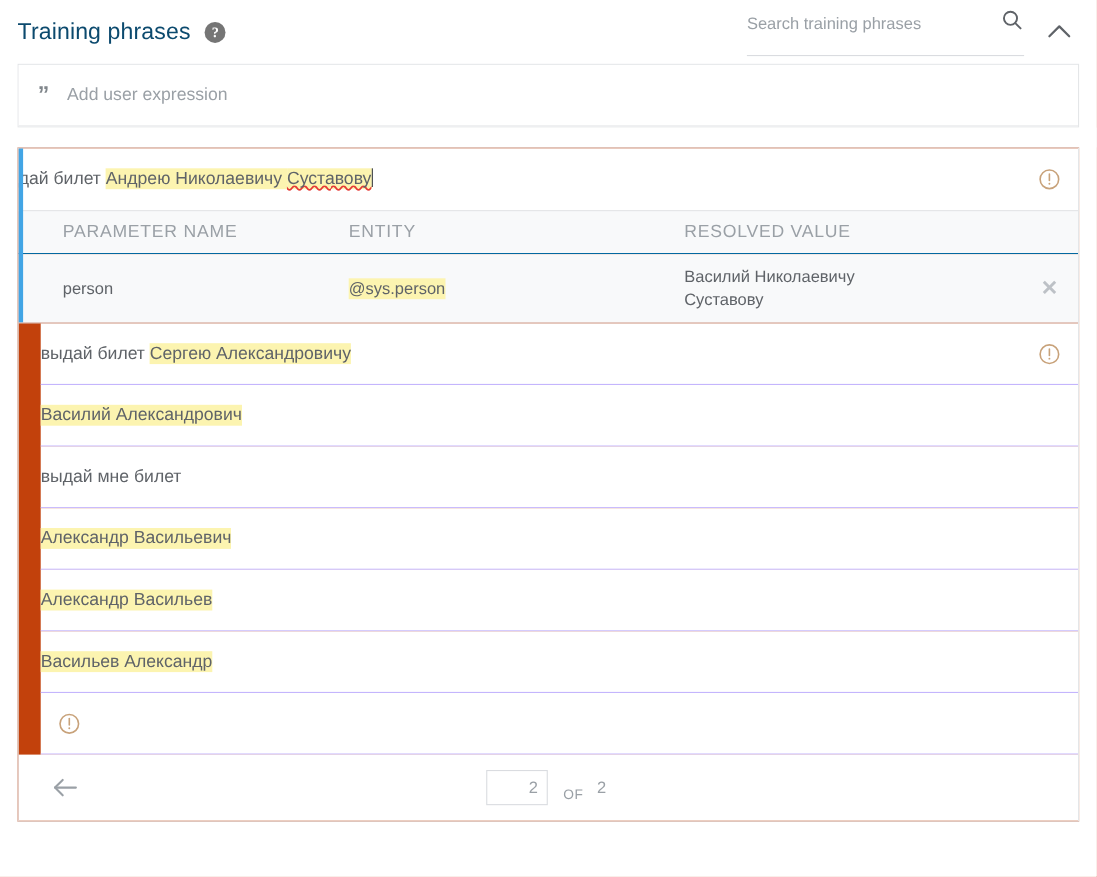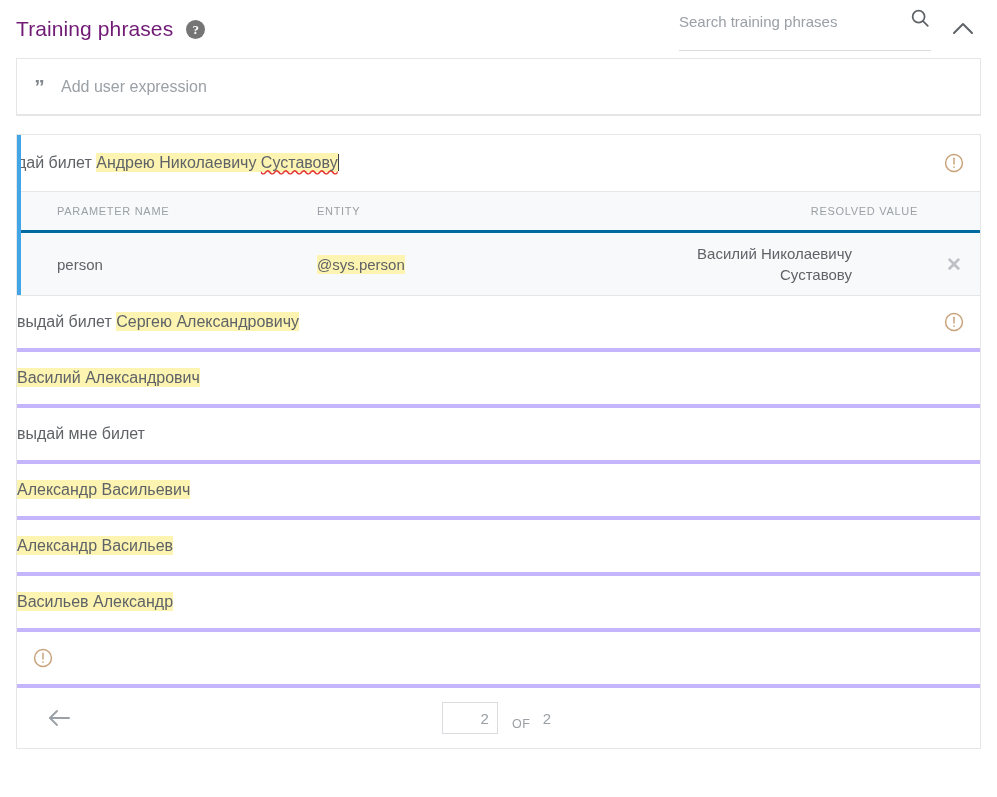--- a/index.html
+++ b/index.html
@@ -18,21 +18,21 @@
   
   .header {
     height: 58px;
     display: flex;
     align-items: center;
     padding: 0 14px 0 16px;
     box-sizing: border-box;
   }
   .page-title {
     font-size: 21px;
-    color: #701a75;
+    color: #0c4a6e;
     font-weight: normal;
     letter-spacing: 0.1px;
     white-space: nowrap;
   }
   .help-icon {
     width: 19px;
     height: 19px;
     border-radius: 50%;
     background: #757575;
     color: #ffffff;
@@ -142,21 +142,21 @@
   }
 
   .phrase-row {
     min-height: 56px;
     display: flex;
     align-items: center;
     box-sizing: border-box;
     background: #fff;
     cursor: text;
   }
-  .phrase-row.plain { border-bottom: 4px solid #c4b5fd; }
+  .phrase-row.plain { border-bottom: 1px solid #c4b5fd; margin-left: 20px; }
   .phrase-text {
     flex: 1 1 auto;
     font-size: 16px;
     color: #5f6368;
     line-height: 22px;
     padding-right: 12px;
   }
   .hl {
     background: #fcf4b0;
     padding: 1px 0;
@@ -183,36 +183,36 @@
   }
   .warn-spacer { width: 52px; flex: none; }
 
   
   .params-head {
     display: flex;
     align-items: center;
     height: 38px;
     background: #f8f9fa;
     border-top: 1px solid #e4e6e8;
-    border-bottom: 3px solid #0369a1;
-    font-size: 11px;
+    border-bottom: 1px solid #0369a1;
+    font-size: 16px;
     letter-spacing: 0.7px;
     color: #9aa0a6;
   }
   .params-row {
     display: flex;
     align-items: center;
     min-height: 62px;
     background: #f8f9fa;
     font-size: 15px;
     color: #5f6368;
   }
   .col-param { width: 300px; flex: none; padding-left: 40px; box-sizing: border-box; }
   .col-entity { width: 305px; flex: none; box-sizing: border-box; }
-  .col-value { flex: 1 1 auto; box-sizing: border-box; padding-right: 10px; text-align: right; }
+  .col-value { flex: 1 1 auto; box-sizing: border-box; padding-right: 10px; }
   .params-head .col-value { padding-left: 0; }
   .value-text { line-height: 21px; max-width: 230px; }
   .remove-btn {
     width: 52px;
     flex: none;
     text-align: center;
     color: #bdc1c6;
     font-size: 19px;
     font-weight: bold;
     cursor: pointer;

